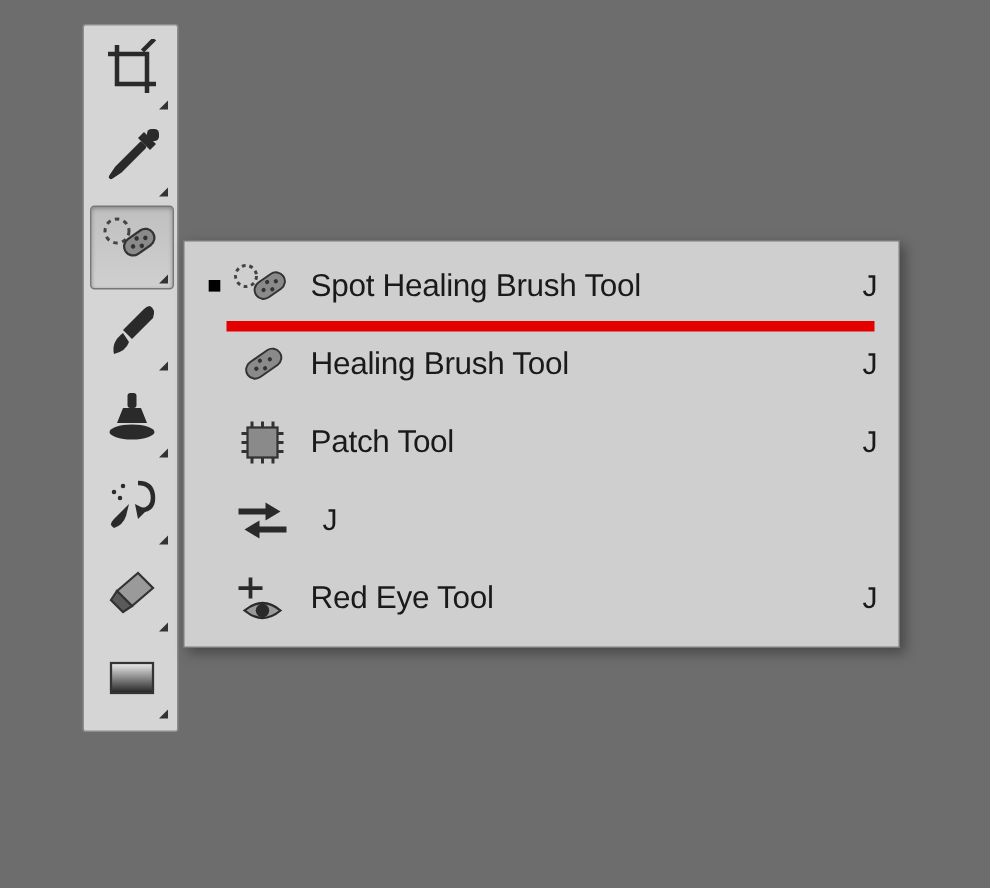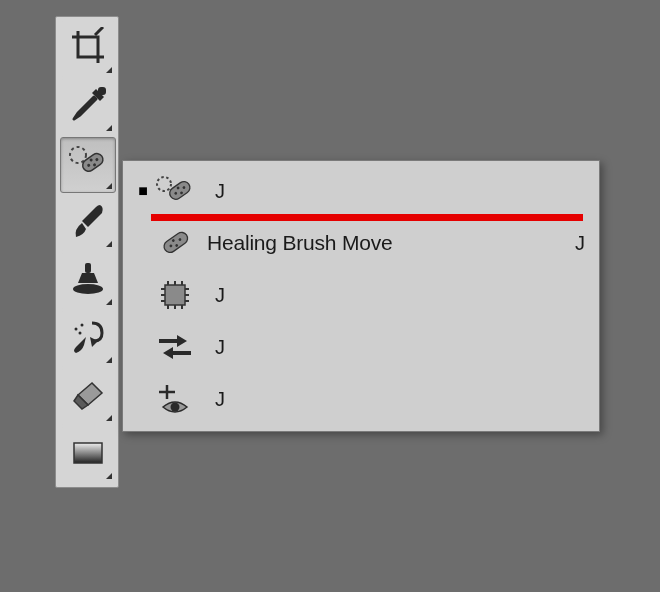--- a/index.html
+++ b/index.html
@@ -221,37 +221,38 @@
         <circle cx="9" cy="11" r="7" fill="none" stroke="#444" stroke-width="2" stroke-dasharray="2.5 2.5"></circle>
         <g transform="rotate(-35 24 18)">
           <rect x="14" y="12" width="22" height="12" rx="6" fill="#8a8a8a" stroke="#333" stroke-width="1.3"></rect>
           <circle cx="20" cy="18" r="1.4" fill="#333"></circle>
             <circle cx="25" cy="15" r="1.4" fill="#333"></circle>
           <circle cx="25" cy="21" r="1.4" fill="#333"></circle>
             <circle cx="30" cy="18" r="1.4" fill="#333"></circle>
         </g>
       </svg>
     </span>
+    <span class="fly-label">Spot Healing Brush Tool</span>
     <span class="fly-key">J</span>
   </div>
 
   <div class="fly-item">
     <span class="fly-marker"></span>
     <span class="fly-icon">
       <svg viewBox="0 0 40 36">
         <g transform="rotate(-35 20 18)">
           <rect x="8" y="12" width="26" height="12" rx="6" fill="#8a8a8a" stroke="#333" stroke-width="1.3"></rect>
           <circle cx="15" cy="18" r="1.4" fill="#333"></circle>
             <circle cx="20" cy="15" r="1.4" fill="#333"></circle>
           <circle cx="20" cy="21" r="1.4" fill="#333"></circle>
             <circle cx="26" cy="18" r="1.4" fill="#333"></circle>
         </g>
       </svg>
     </span>
-    <span class="fly-label">Healing Brush Move</span>
+    <span class="fly-label">Healing Brush Tool</span>
     <span class="fly-key">J</span>
   </div>
 
   <div class="fly-item">
     <span class="fly-marker"></span>
     <span class="fly-icon">
       <svg viewBox="0 0 40 36">
         <rect x="10" y="8" width="20" height="20" fill="#8a8a8a" stroke="#333" stroke-width="1.5"></rect>
         <g stroke="#333" stroke-width="2">
             <line x1="13" y1="8" x2="13" y2="4"></line>
@@ -262,20 +263,21 @@
             <line x1="27" y1="28" x2="27" y2="32"></line>
         <line x1="10" y1="12" x2="6" y2="12"></line>
             <line x1="10" y1="18" x2="6" y2="18"></line>
             <line x1="10" y1="24" x2="6" y2="24"></line>
         <line x1="30" y1="12" x2="34" y2="12"></line>
             <line x1="30" y1="18" x2="34" y2="18"></line>
             <line x1="30" y1="24" x2="34" y2="24"></line>
           </g>
       </svg>
     </span>
+    <span class="fly-label">Patch Tool</span>
     <span class="fly-key">J</span>
   </div>
 
   <div class="fly-item">
     <span class="fly-marker"></span>
     <span class="fly-icon">
       <svg viewBox="0 0 40 36">
           <g fill="#2a2a2a">
         <path d="M4 10 L22 10 L22 6 L32 12 L22 18 L22 14 L4 14 Z"></path>
         <path d="M36 26 L18 26 L18 30 L8 24 L18 18 L18 22 L36 22 Z"></path>
@@ -292,17 +294,18 @@
           <g stroke="#2a2a2a" stroke-width="2.5" fill="none">
         <line x1="12" y1="4" x2="12" y2="18"></line>
             <line x1="4" y1="11" x2="20" y2="11"></line>
           </g>
         <g>
             <path d="M8 26 Q20 16 32 26 Q20 36 8 26 Z" fill="#9a9a9a" stroke="#2a2a2a" stroke-width="1.5"></path>
         <circle cx="20" cy="26" r="4.5" fill="#2a2a2a"></circle>
           </g>
         </svg>
     </span>
+    <span class="fly-label">Red Eye Tool</span>
     <span class="fly-key">J</span>
   </div>
 
   <div class="underline"></div>
 </div>
 
 </body></html>

